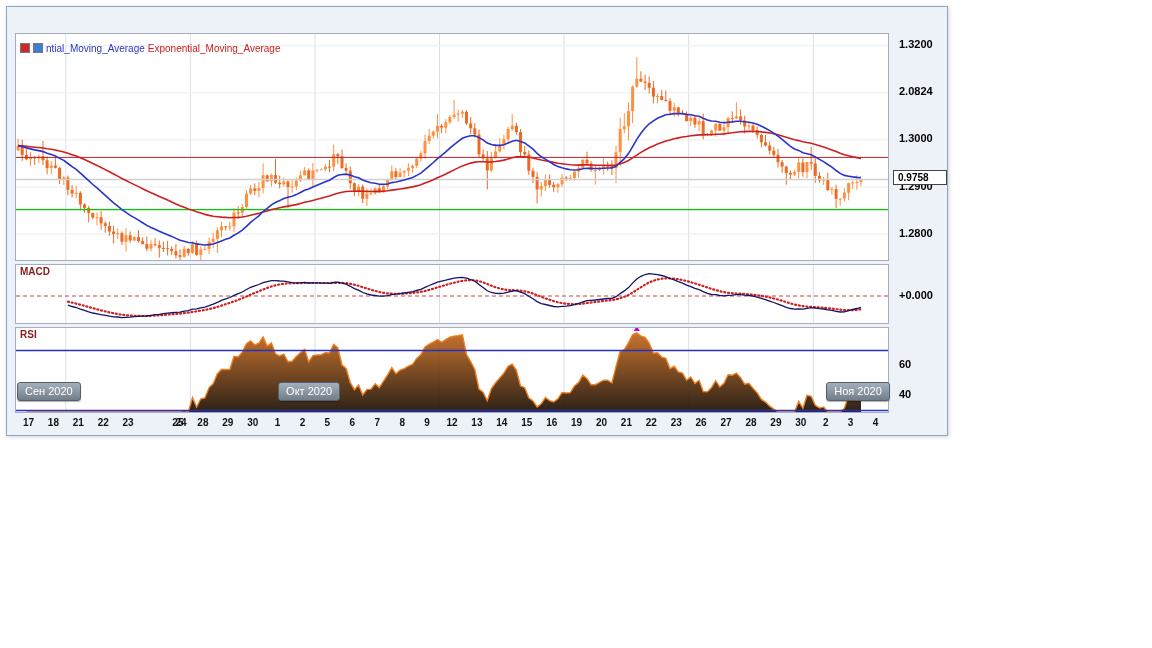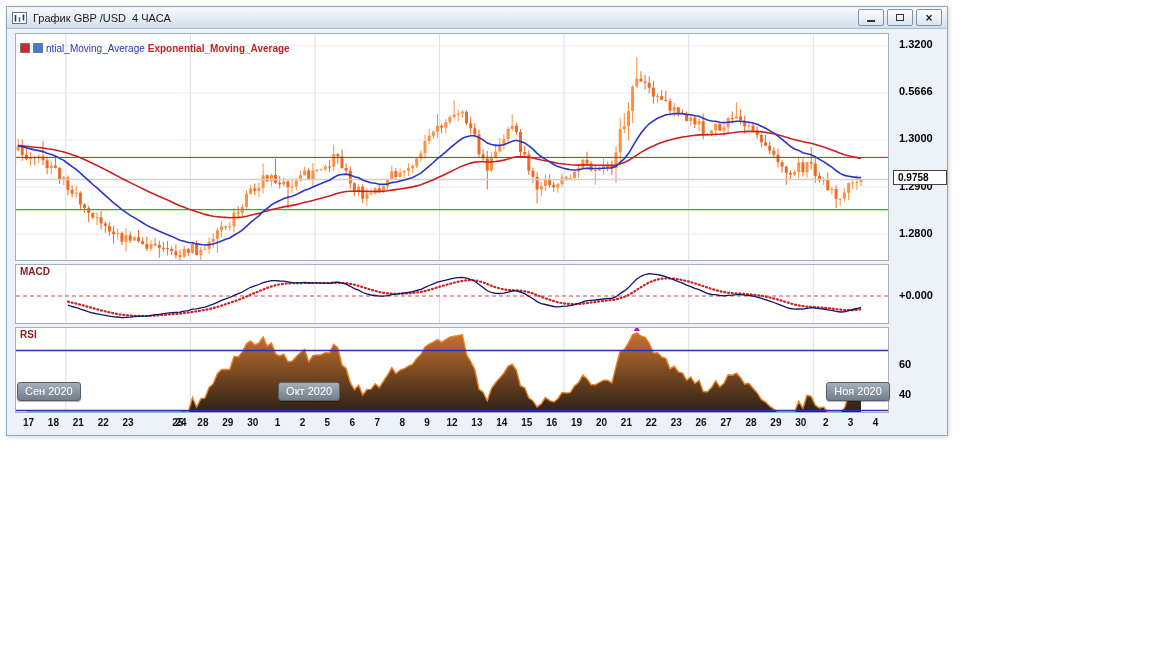--- a/index.html
+++ b/index.html
@@ -32,42 +32,20 @@
   .alabel{position:absolute;left:8px;font-size:11px;font-weight:bold;color:#000;white-space:nowrap;}
   #zero-label{top:256px;}
   #rsi-60{top:325px;}
   #rsi-40{top:355px;}
   .ptag{position:absolute;left:2px;width:48px;height:13px;background:#ffffff;border:1px solid #444;font-size:10px;font-weight:bold;line-height:13px;padding-left:4px;z-index:4;box-sizing:content-box;}
 </style>
 </head>
 <body>
 
 <div class="window">
-  <div class="titlebar">
-    <span class="app-icon">
-      <svg width="15" height="12" viewBox="0 0 15 12">
-          <rect x="0.5" y="0.5" width="14" height="11" fill="#ffffff" stroke="#66758a"></rect>
-          <line x1="3.5" y1="9.5" x2="3.5" y2="3" stroke="#223355" stroke-width="1.6"></line>
-          <line x1="7.5" y1="10" x2="7.5" y2="5" stroke="#2277cc" stroke-width="1.6"></line>
-          <line x1="11.5" y1="8.5" x2="11.5" y2="2.5" stroke="#223355" stroke-width="1.6"></line>
-        </svg>
-    </span>
-    <span class="title">График GBP /USD  4 ЧАСА</span>
-    <div class="winbtns">
-      <div class="winbtn">
-          <span class="glyph-min"></span>
-        </div>
-      <div class="winbtn">
-          <span class="glyph-max"></span>
-        </div>
-      <div class="winbtn">
-          <span class="glyph-close">×</span>
-        </div>
-    </div>
-  </div>
 
   <div class="chart-area">
     <div class="panel" id="main-panel">
       <svg id="main-svg" width="872" height="226" viewBox="0 0 872 226">
           <line x1="49.8" y1="0" x2="49.8" y2="226" stroke="#d9dee8"></line>
           <line x1="174.4" y1="0" x2="174.4" y2="226" stroke="#d9dee8"></line>
           <line x1="299.0" y1="0" x2="299.0" y2="226" stroke="#d9dee8"></line>
           <line x1="423.5" y1="0" x2="423.5" y2="226" stroke="#d9dee8"></line>
           <line x1="548.1" y1="0" x2="548.1" y2="226" stroke="#d9dee8"></line>
           <line x1="672.7" y1="0" x2="672.7" y2="226" stroke="#d9dee8"></line>
@@ -489,21 +467,21 @@
           <line x1="0" y1="145.5" x2="872" y2="145.5" stroke="#d0d0d0" stroke-width="1.5"></line>
           <line x1="0" y1="175.6" x2="872" y2="175.6" stroke="#00cc00" stroke-width="1.2"></line>
           <path d="M2.1,111.6 L6.2,111.9 L10.4,112.4 L14.5,112.8 L18.7,113.2 L22.8,113.5 L27.0,114.0 L31.1,114.7 L35.3,115.3 L39.4,116.0 L43.6,117.0 L47.8,117.9 L51.9,119.3 L56.1,120.7 L60.2,122.1 L64.4,123.8 L68.5,125.6 L72.7,127.5 L76.8,129.5 L81.0,131.4 L85.1,133.5 L89.3,135.6 L93.4,137.8 L97.6,140.0 L101.7,142.1 L105.9,144.5 L110.0,146.5 L114.2,148.6 L118.3,150.6 L122.5,152.6 L126.6,154.7 L130.8,156.8 L135.0,158.7 L139.1,160.6 L143.3,162.5 L147.4,164.3 L151.6,166.1 L155.7,168.0 L159.9,169.9 L164.0,171.8 L168.2,173.3 L172.3,174.9 L176.5,176.2 L180.6,177.8 L184.8,179.1 L188.9,180.4 L193.1,181.4 L197.2,182.2 L201.4,182.7 L205.5,183.1 L209.7,183.4 L213.8,183.7 L218.0,183.5 L222.2,183.4 L226.3,183.0 L230.5,182.2 L234.6,181.2 L238.8,180.3 L242.9,179.4 L247.1,178.0 L251.2,176.9 L255.4,175.6 L259.5,174.7 L263.7,173.8 L267.8,172.9 L272.0,172.1 L276.1,171.4 L280.3,170.6 L284.4,169.5 L288.6,168.3 L292.7,167.5 L296.9,166.4 L301.0,165.3 L305.2,164.2 L309.4,163.1 L313.5,162.0 L317.7,160.5 L321.8,159.2 L326.0,158.3 L330.1,157.5 L334.3,157.2 L338.4,157.2 L342.6,157.0 L346.7,157.3 L350.9,157.4 L355.0,157.5 L359.2,157.3 L363.3,157.4 L367.5,157.2 L371.6,156.8 L375.8,156.1 L379.9,155.6 L384.1,155.0 L388.2,154.4 L392.4,153.6 L396.6,152.9 L400.7,151.9 L404.9,150.7 L409.0,149.1 L413.2,147.4 L417.3,145.7 L421.5,143.7 L425.6,141.9 L429.8,140.0 L433.9,138.0 L438.1,135.9 L442.2,133.9 L446.4,131.9 L450.5,130.4 L454.7,129.1 L458.8,128.1 L463.0,127.8 L467.1,127.7 L471.3,128.0 L475.4,127.9 L479.6,127.5 L483.8,126.9 L487.9,126.1 L492.1,125.0 L496.2,123.8 L500.4,122.9 L504.5,122.8 L508.7,122.7 L512.8,123.2 L517.0,123.9 L521.1,125.0 L525.3,126.0 L529.4,126.7 L533.6,127.5 L537.7,128.4 L541.9,129.2 L546.0,129.7 L550.2,130.3 L554.3,130.7 L558.5,131.0 L562.6,131.1 L566.8,130.9 L571.0,130.8 L575.1,131.0 L579.3,131.2 L583.4,131.3 L587.6,131.3 L591.7,131.3 L595.9,131.4 L600.0,131.0 L604.2,129.7 L608.3,128.4 L612.5,126.5 L616.6,123.9 L620.8,121.1 L624.9,118.4 L629.1,116.0 L633.2,113.7 L637.4,111.9 L641.5,110.1 L645.7,108.6 L649.8,107.1 L654.0,106.0 L658.2,104.8 L662.3,103.9 L666.5,103.0 L670.6,102.5 L674.8,101.8 L678.9,101.4 L683.1,100.9 L687.2,100.9 L691.4,100.8 L695.5,100.7 L699.7,100.3 L703.8,100.2 L708.0,99.9 L712.1,99.3 L716.3,98.8 L720.4,98.2 L724.6,97.8 L728.7,97.6 L732.9,97.4 L737.0,97.4 L741.2,97.5 L745.4,97.9 L749.5,98.4 L753.7,99.0 L757.8,99.8 L762.0,100.8 L766.1,102.0 L770.3,103.3 L774.4,104.6 L778.6,105.8 L782.7,106.6 L786.9,107.7 L791.0,108.5 L795.2,109.2 L799.3,110.4 L803.5,111.7 L807.6,112.9 L811.8,114.4 L815.9,115.9 L820.1,117.6 L824.2,119.3 L828.4,120.7 L832.6,121.7 L836.7,122.7 L840.9,123.6 L845.0,124.4 " fill="none" stroke="#cc2020" stroke-width="1.6"></path>
           <path d="M2.1,111.6 L6.2,112.6 L10.4,113.9 L14.5,114.9 L18.7,115.9 L22.8,116.6 L27.0,117.6 L31.1,119.3 L35.3,120.6 L39.4,122.0 L43.6,124.4 L47.8,126.4 L51.9,129.5 L56.1,132.7 L60.2,135.4 L64.4,139.1 L68.5,142.8 L72.7,146.6 L76.8,150.5 L81.0,153.9 L85.1,157.7 L89.3,161.3 L93.4,165.1 L97.6,168.8 L101.7,172.0 L105.9,175.7 L110.0,178.4 L114.2,181.4 L118.3,183.6 L122.5,186.1 L126.6,188.7 L130.8,191.4 L135.0,193.4 L139.1,195.2 L143.3,197.2 L147.4,199.0 L151.6,200.7 L155.7,202.4 L159.9,204.4 L164.0,206.3 L168.2,207.2 L172.3,208.5 L176.5,208.7 L180.6,209.9 L184.8,210.5 L188.9,211.0 L193.1,210.6 L197.2,210.0 L201.4,208.6 L205.5,206.9 L209.7,205.3 L213.8,204.0 L218.0,201.3 L222.2,198.9 L226.3,196.2 L230.5,192.4 L234.6,188.4 L238.8,185.0 L242.9,181.8 L247.1,177.5 L251.2,174.3 L255.4,170.8 L259.5,168.5 L263.7,166.6 L267.8,164.6 L272.0,163.3 L276.1,162.2 L280.3,160.6 L284.4,158.5 L288.6,156.2 L292.7,155.0 L296.9,153.1 L301.0,151.2 L305.2,149.6 L309.4,147.8 L313.5,146.2 L317.7,143.5 L321.8,141.3 L326.0,140.5 L330.1,140.1 L334.3,141.1 L338.4,142.7 L342.6,143.8 L346.7,146.0 L350.9,147.4 L355.0,148.7 L359.2,149.3 L363.3,150.2 L367.5,150.4 L371.6,150.0 L375.8,148.6 L379.9,148.0 L384.1,147.0 L388.2,146.0 L392.4,144.7 L396.6,143.4 L400.7,141.4 L404.9,139.1 L409.0,135.7 L413.2,132.1 L417.3,128.5 L421.5,124.6 L425.6,121.4 L429.8,117.9 L433.9,114.2 L438.1,110.7 L442.2,107.4 L446.4,104.3 L450.5,102.7 L454.7,101.8 L458.8,101.7 L463.0,103.6 L467.1,105.8 L471.3,109.1 L475.4,110.6 L479.6,111.4 L483.8,111.4 L487.9,110.7 L492.1,109.1 L496.2,107.2 L500.4,106.3 L504.5,107.5 L508.7,108.9 L512.8,111.8 L517.0,115.1 L521.1,119.3 L525.3,122.8 L529.4,125.1 L533.6,127.8 L537.7,130.5 L541.9,132.6 L546.0,133.8 L550.2,134.9 L554.3,135.8 L558.5,136.0 L562.6,135.8 L566.8,134.7 L571.0,134.2 L575.1,134.4 L579.3,134.5 L583.4,134.5 L587.6,134.2 L591.7,134.0 L595.9,134.0 L600.0,132.3 L604.2,128.4 L608.3,124.6 L612.5,119.6 L616.6,112.6 L620.8,105.4 L624.9,99.3 L629.1,94.0 L633.2,89.8 L637.4,86.9 L641.5,84.3 L645.7,82.4 L649.8,80.8 L654.0,80.3 L658.2,79.6 L662.3,79.5 L666.5,79.6 L670.6,80.4 L674.8,80.7 L678.9,81.7 L683.1,82.3 L687.2,84.2 L691.4,85.9 L695.5,87.0 L699.7,87.3 L703.8,88.3 L708.0,88.8 L712.1,88.3 L716.3,87.9 L720.4,87.3 L724.6,87.2 L728.7,87.8 L732.9,88.2 L737.0,89.0 L741.2,90.3 L745.4,92.2 L749.5,94.2 L753.7,96.6 L757.8,99.1 L762.0,102.2 L766.1,105.4 L770.3,108.9 L774.4,112.3 L778.6,115.0 L782.7,116.4 L786.9,118.7 L791.0,119.7 L795.2,120.7 L799.3,122.9 L803.5,125.4 L807.6,127.6 L811.8,130.5 L815.9,133.1 L820.1,136.5 L824.2,139.4 L828.4,141.4 L832.6,142.2 L836.7,142.9 L840.9,143.4 L845.0,143.6 " fill="none" stroke="#2a35c8" stroke-width="1.6"></path>
         </svg>
     </div>
     <div class="legend">
       <span class="sq red" style="background: rgb(204, 42, 42);"></span>
       <span class="sq blue" style="background: rgb(59, 127, 208);"></span>
       <span class="lgl" style="color: rgb(42, 53, 200);">ntial_Moving_Average</span>
-      <span class="lgl" style="color: rgb(204, 32, 32); font-weight: bold;">Exponential_Moving_Average</span>
+      <span class="lgl" style="color: rgb(204, 32, 32);">Exponential_Moving_Average</span>
     </div>
 
     <div class="panel" id="macd-panel">
       <svg id="macd-svg" width="872" height="58" viewBox="0 0 872 58">
           <line x1="49.8" y1="0" x2="49.8" y2="58" stroke="#d9dee8"></line>
           <line x1="174.4" y1="0" x2="174.4" y2="58" stroke="#d9dee8"></line>
           <line x1="299.0" y1="0" x2="299.0" y2="58" stroke="#d9dee8"></line>
           <line x1="423.5" y1="0" x2="423.5" y2="58" stroke="#d9dee8"></line>
           <line x1="548.1" y1="0" x2="548.1" y2="58" stroke="#d9dee8"></line>
           <line x1="672.7" y1="0" x2="672.7" y2="58" stroke="#d9dee8"></line>
@@ -580,19 +558,19 @@
         <span class="xlab" style="left: 824.6px;">3</span>
         <span class="xlab" style="left: 849.5px;">4</span>
       </div>
 
     <div id="axis-col">
       <div class="ptag" style="top: 137.487px;">0.9758</div>
       <span class="alabel" id="zero-label">+0.000</span>
       <span class="alabel" id="rsi-60">60</span>
       <span class="alabel" id="rsi-40">40</span>
     <span class="alabel" style="top: 5.27083px;">1.3200</span>
-        <span class="alabel" style="top: 52.3542px;">0.5666</span>
+        <span class="alabel" style="top: 52.3542px;">2.0824</span>
         <span class="alabel" style="top: 99.4375px;">1.3000</span>
         <span class="alabel" style="top: 146.521px;">1.2900</span>
         <span class="alabel" style="top: 193.604px;">1.2800</span>
       </div>
   </div>
 </div>
 
 </body></html>

